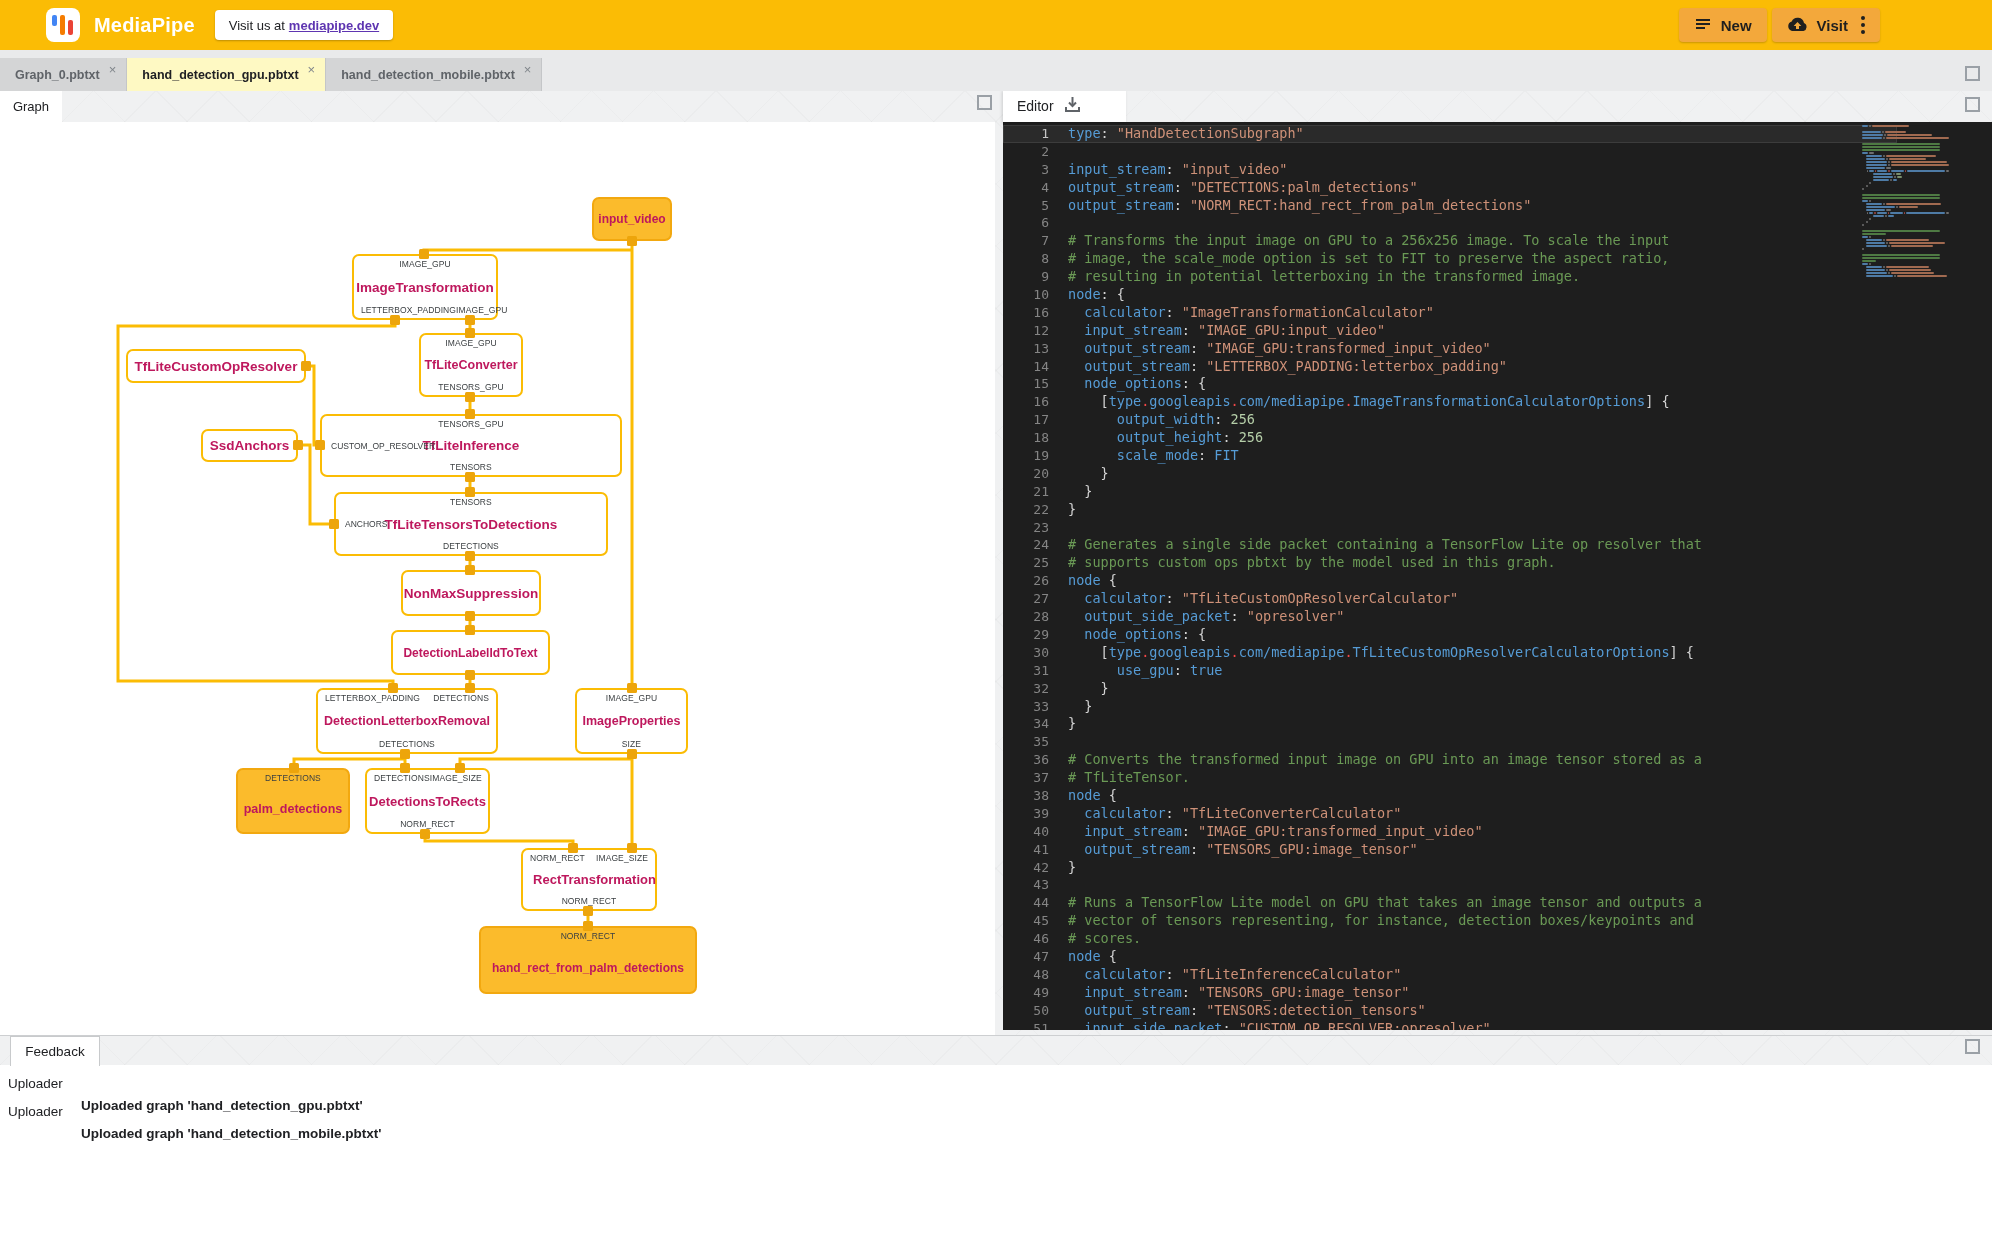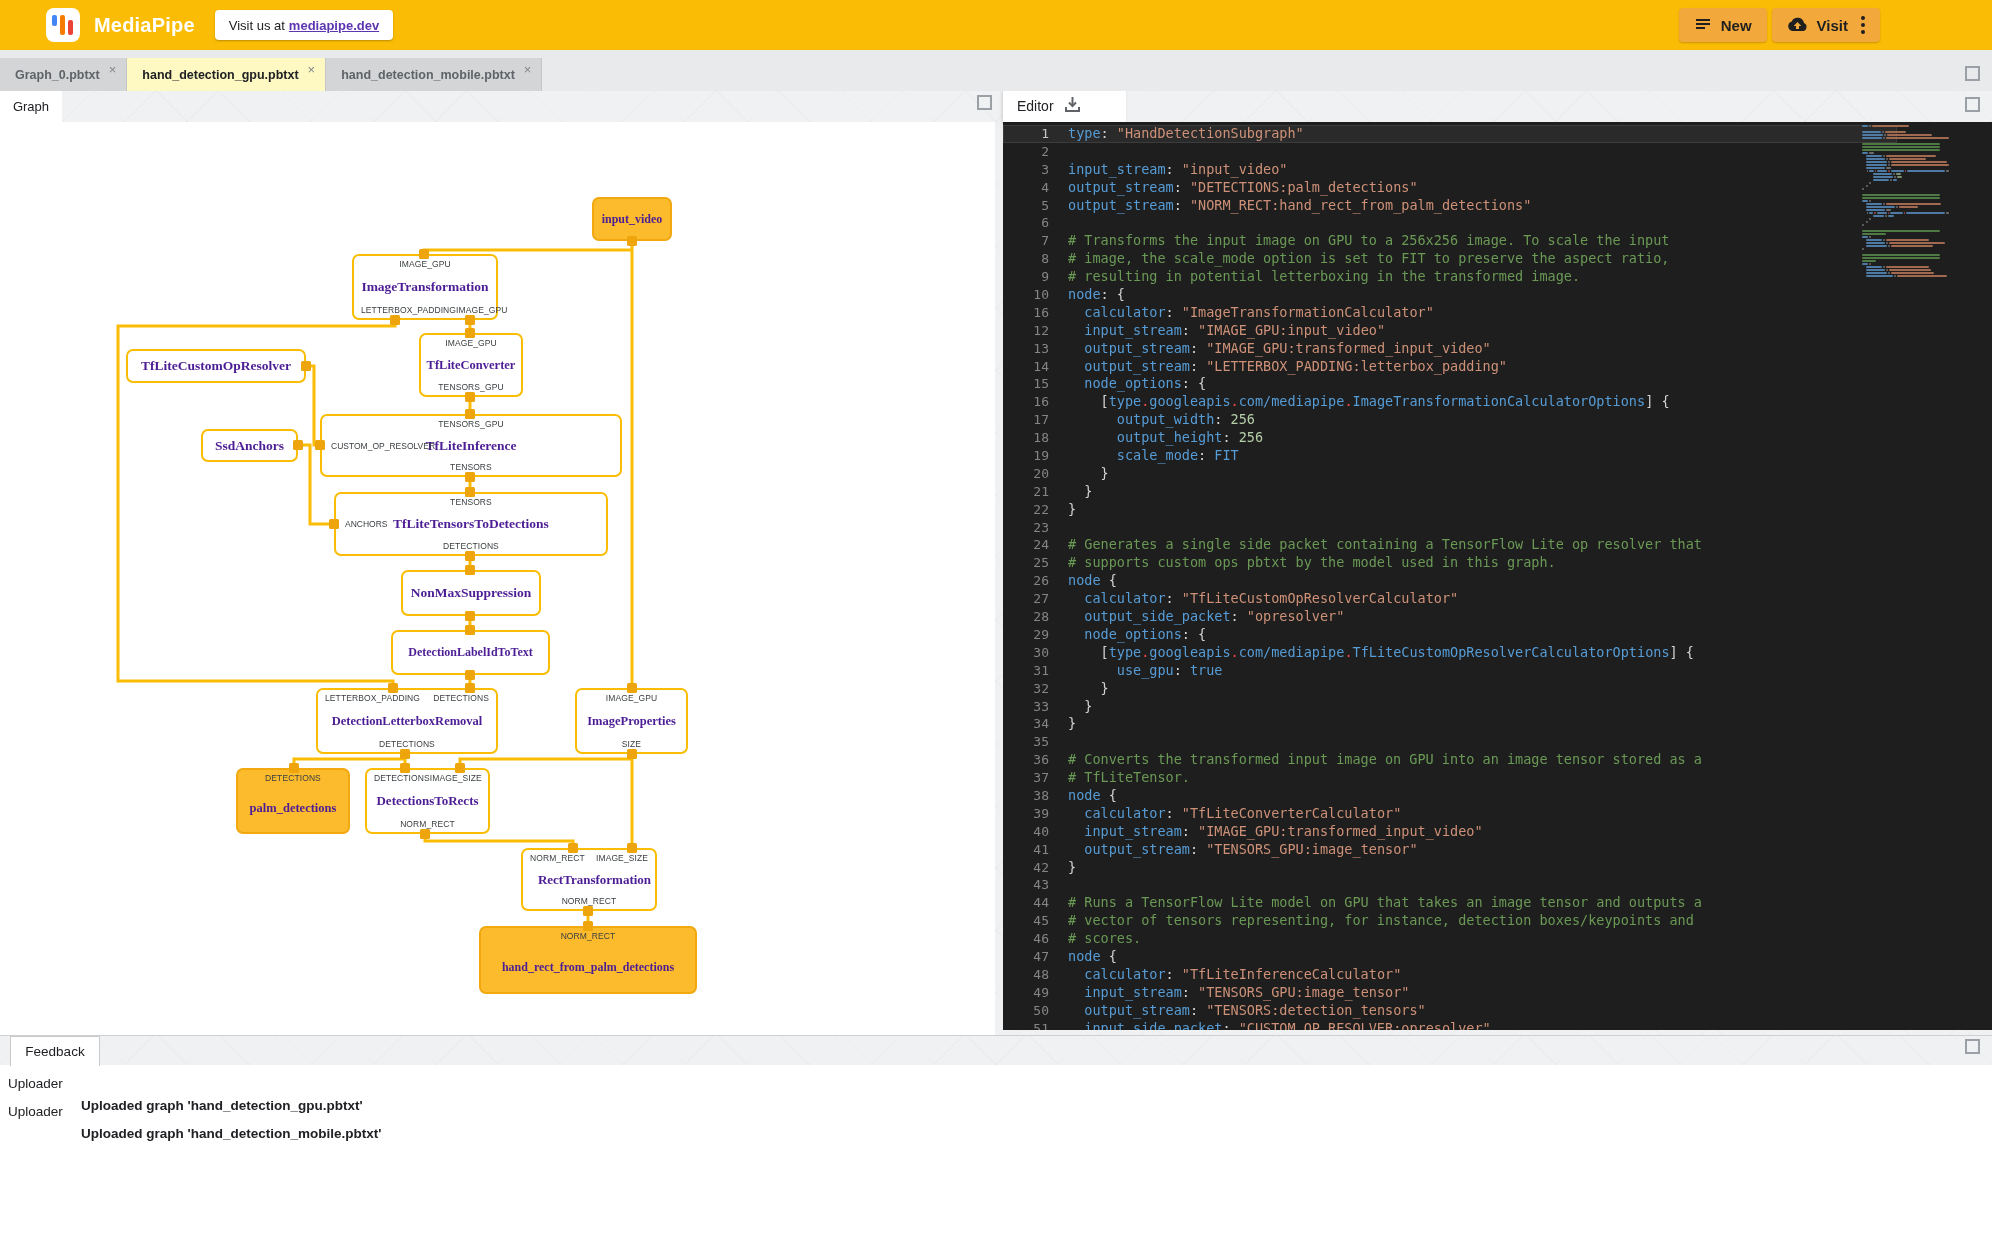--- a/index.html
+++ b/index.html
@@ -44,21 +44,21 @@
   .graph-panel{position:absolute;top:122px;left:0;width:995px;height:913px;background:#fff;z-index:5;}
   .graph-panel svg{position:absolute;left:0;top:0;}
   .gnode{position:absolute;background:#fff;border:2px solid #FBBC04;border-radius:7px;
          display:flex;flex-direction:column;justify-content:space-between;box-sizing:border-box;cursor:pointer;z-index:2;}
   .gnode.filled{background:#FBBB2C;border-color:#F2A80F;}
   .gnode .prow{display:flex;justify-content:space-between;padding:3px 7px 0 7px;min-height:12px;}
   .gnode .prow.single{justify-content:center;}
   .gnode .prow.bot{padding:0 7px 3px 7px;align-items:flex-end;}
   .plabel{font-size:8.5px;color:#3C4043;white-space:nowrap;letter-spacing:.1px;}
   .gtitle-row{position:relative;display:flex;align-items:center;justify-content:center;flex:1;}
-  .gtitle{font-weight:700;font-size:13.5px;color:#4c1d95;white-space:nowrap;font-family:Liberation Serif, serif;}
+  .gtitle{font-weight:700;font-size:13.5px;color:#be185d;white-space:nowrap;}
   .ginline{position:absolute;left:9px;font-size:8.5px;color:#3C4043;white-space:nowrap;}
   .portsq{position:absolute;width:10px;height:10px;background:#EDA50B;border-radius:1.5px;z-index:4;}
   
   .editor{position:absolute;top:122px;left:1003px;width:989px;height:908px;background:#1E1E1E;z-index:5;overflow:hidden;}
   .code{position:absolute;left:0;top:0;right:95px;padding-top:3px;cursor:text;}
   .cl{height:17.9px;line-height:17.9px;display:flex;white-space:pre;
       font-family:"DejaVu Sans Mono",monospace;font-size:13.5px;}
   .cl .ln{width:46px;text-align:right;color:#858585;flex:0 0 auto;margin-right:19px;
           font-family:"DejaVu Sans Mono",monospace;font-size:13px;}
   .cl.cur{background:rgba(255,255,255,.055);box-shadow:inset 0 0 0 1px #3C3C3C;}

